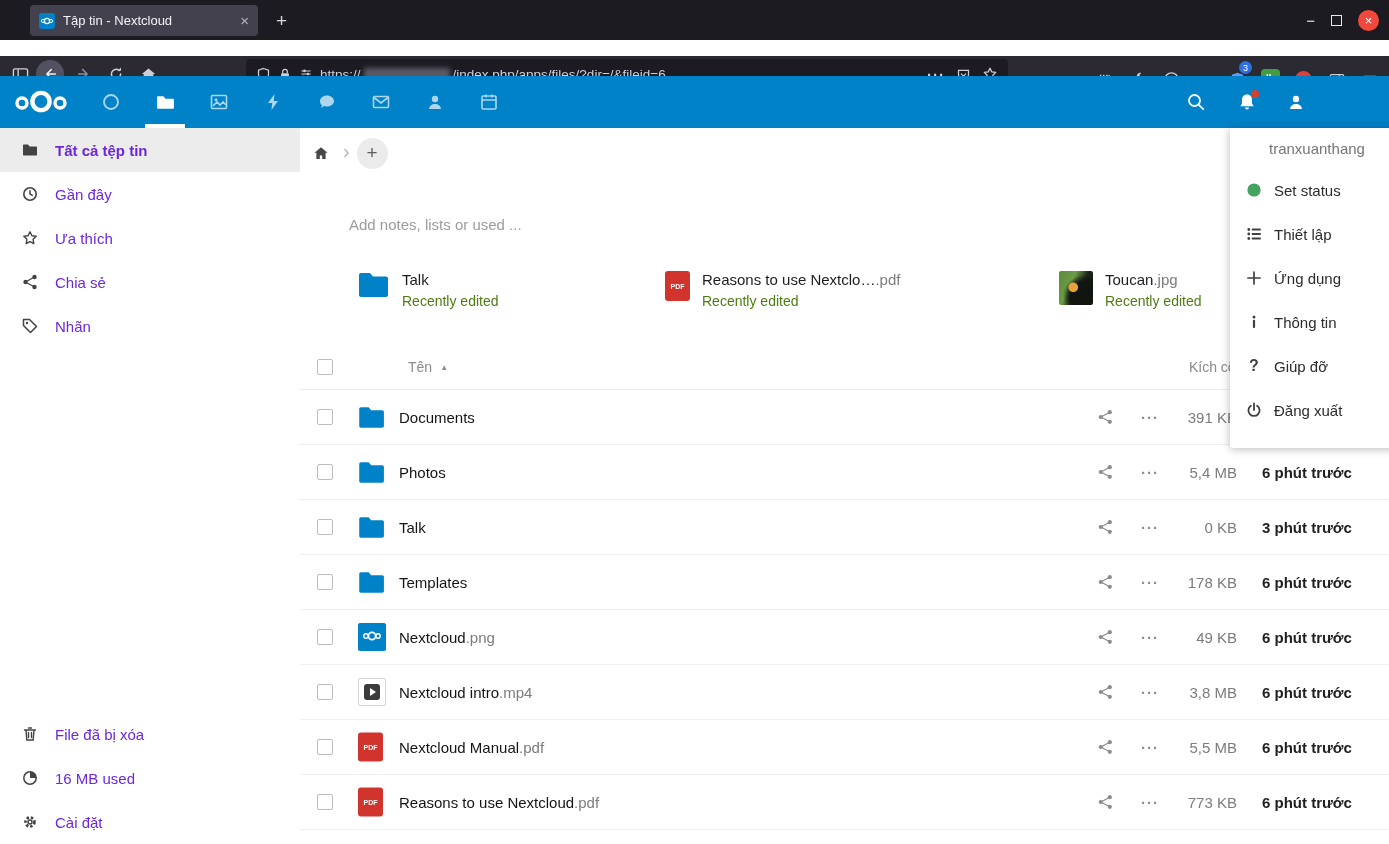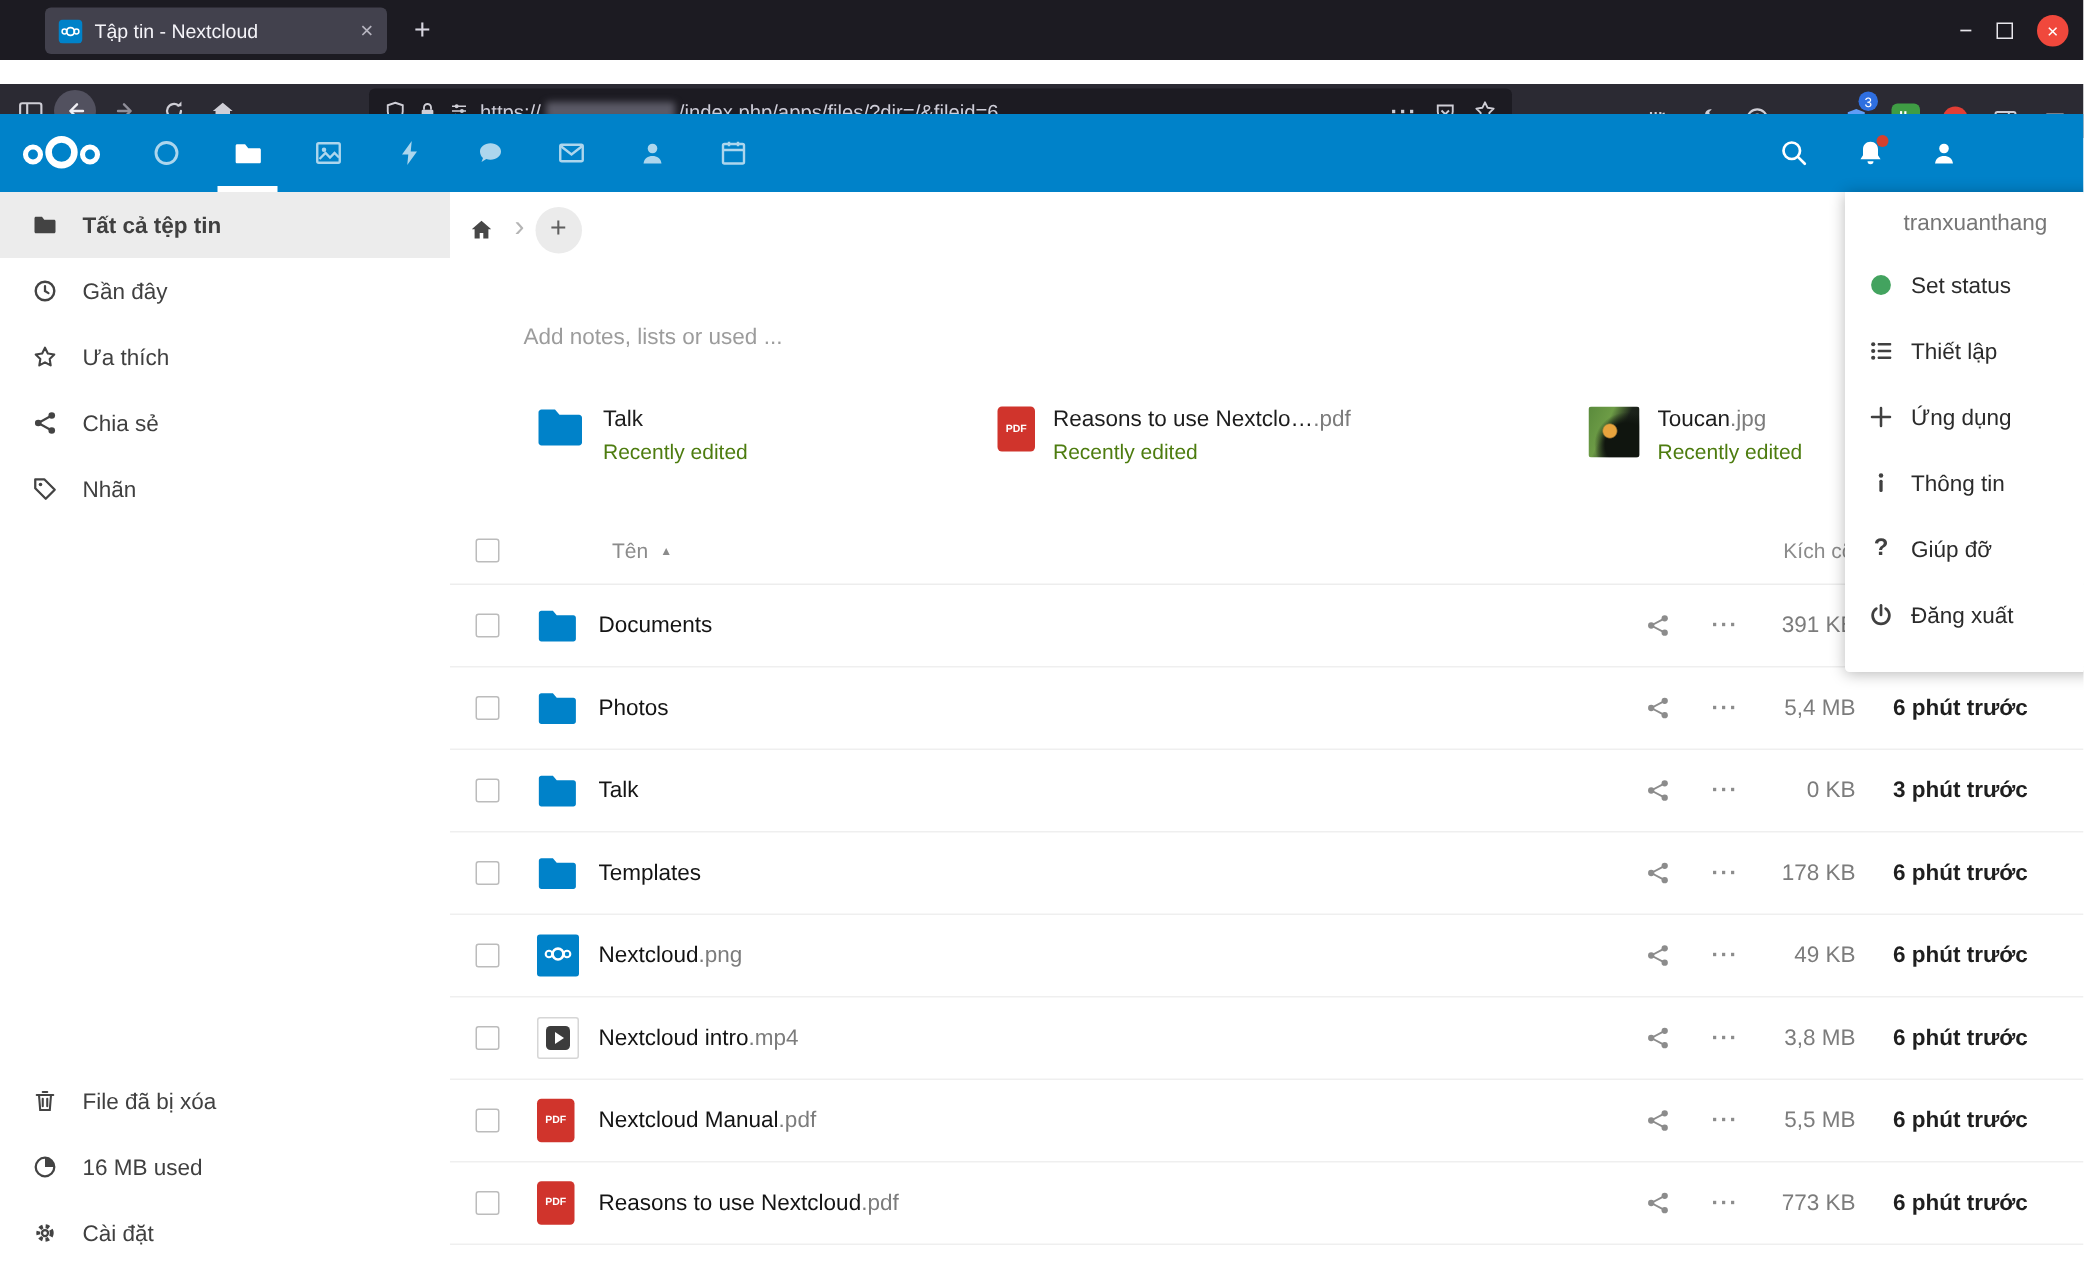--- a/index.html
+++ b/index.html
@@ -46,21 +46,21 @@
   .app { width:54px; height:52px; display:flex; align-items:center; justify-content:center; opacity:.68; position:relative; }
   .app.active { opacity:1; }
   .app.active::after { content:""; position:absolute; bottom:0; left:7px; right:7px; height:4px; background:#fff; }
   .hbtn { position:absolute; top:8px; width:36px; height:36px; display:flex; align-items:center; justify-content:center; }
   .bell-dot { position:absolute; top:6px; right:6px; width:8px; height:8px; border-radius:50%; background:#d4402e; }
   .avatar { position:absolute; left:1329px; top:86px; width:34px; height:34px; border-radius:50%; background:#fdfdfd;
             color:#5a5a5a; font-size:15px; display:flex; align-items:center; justify-content:center; }
 
   
   .nc-sidebar { position:absolute; top:128px; left:0; width:300px; bottom:0; background:#fff; }
-  .sitem { height:44px; display:flex; align-items:center; gap:17px; padding-left:22px; font-size:15px; color:#404040; }
+  .sitem { height:44px; display:flex; align-items:center; gap:17px; padding-left:22px; font-size:15px; color:#6d28d9; }
   .sitem.active { background:#ececec; font-weight:bold; }
   .sbottom { position:absolute; bottom:0; left:0; right:0; }
 
   
   .nc-main { position:absolute; top:128px; left:300px; right:0; bottom:0; background:#fff; }
   .crumbs { position:absolute; top:7px; left:6px; display:flex; align-items:center; height:36px; }
   .crumb-home { width:30px; height:30px; display:flex; align-items:center; justify-content:center; }
   .crumb-sep { color:#b5b5b5; font-size:20px; margin:0 7px 3px; }
   .plusbtn { width:31px; height:31px; border-radius:50%; background:#ebebeb; color:#5f5f5f; font-size:19px;
              display:flex; align-items:center; justify-content:center; }

